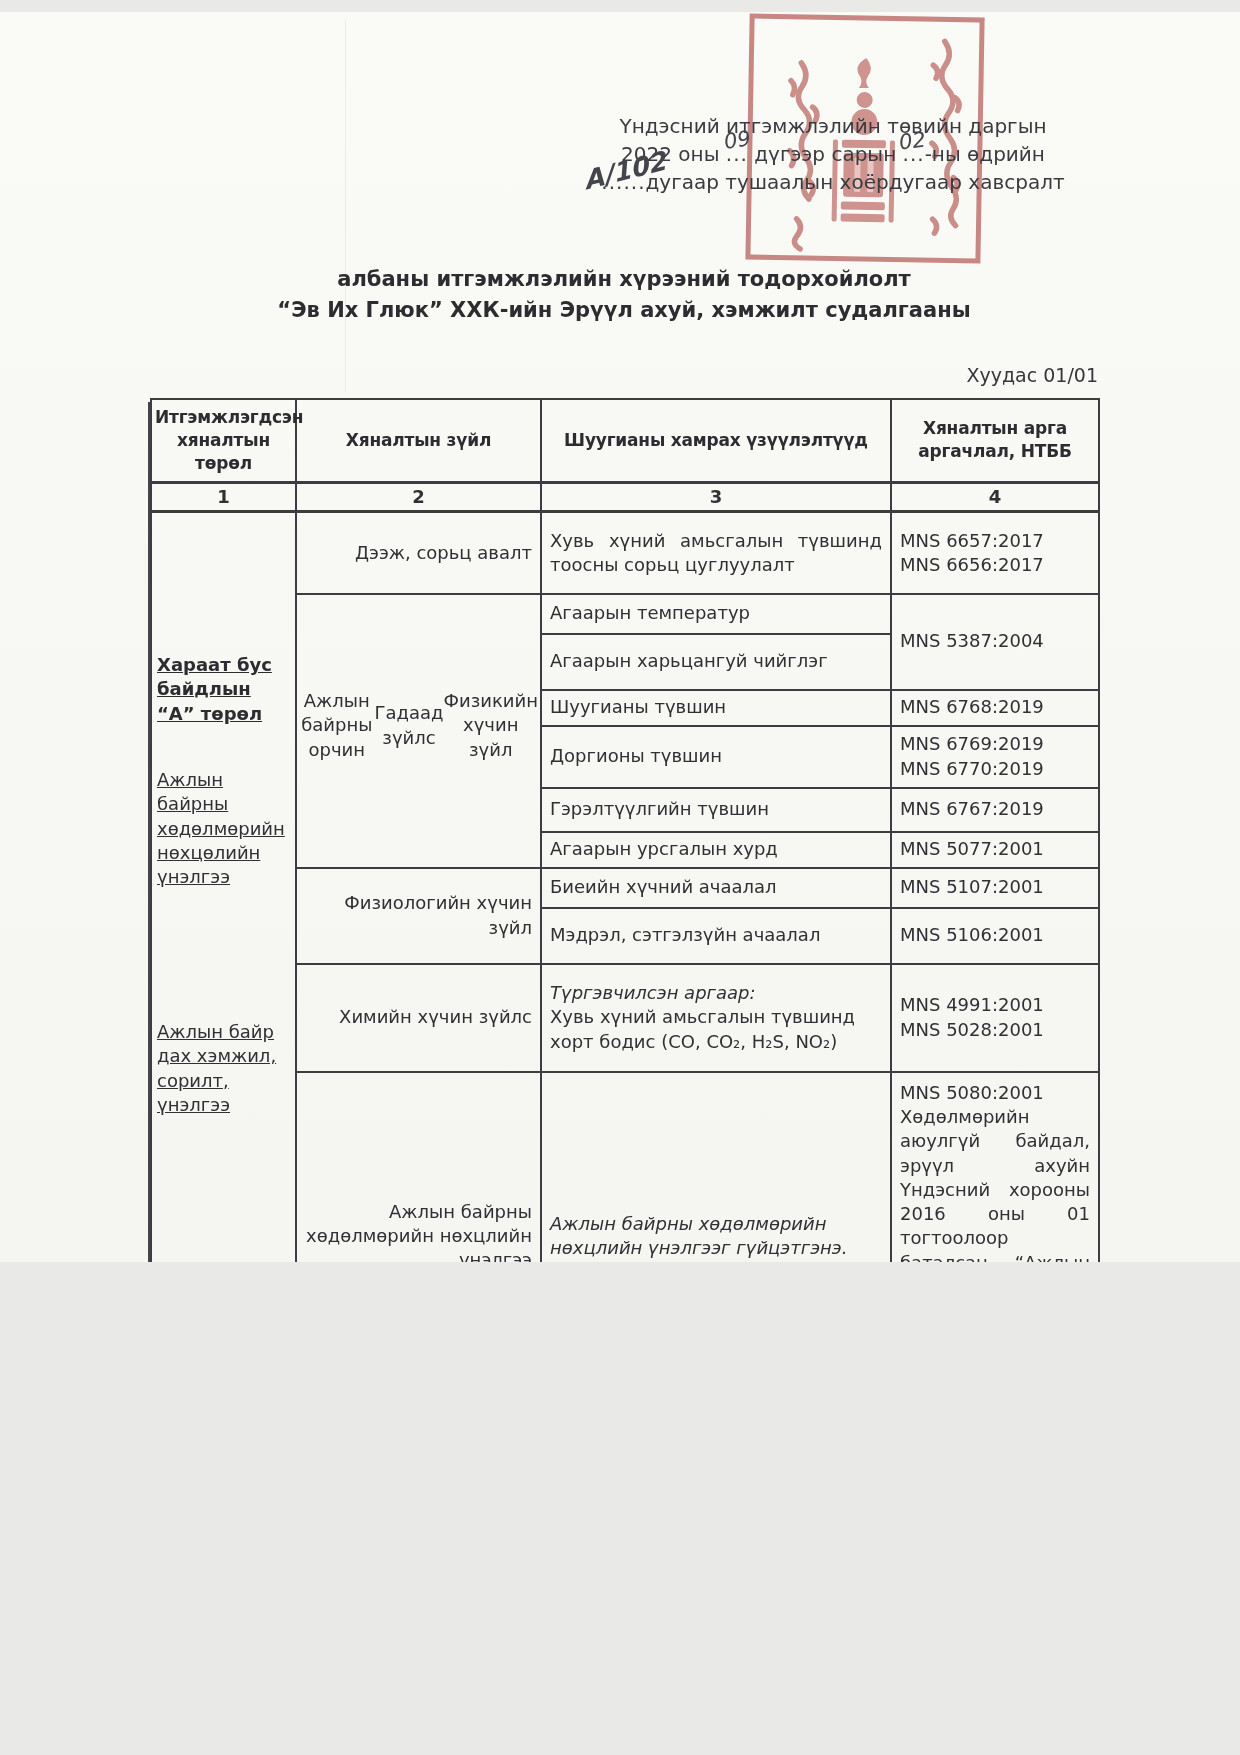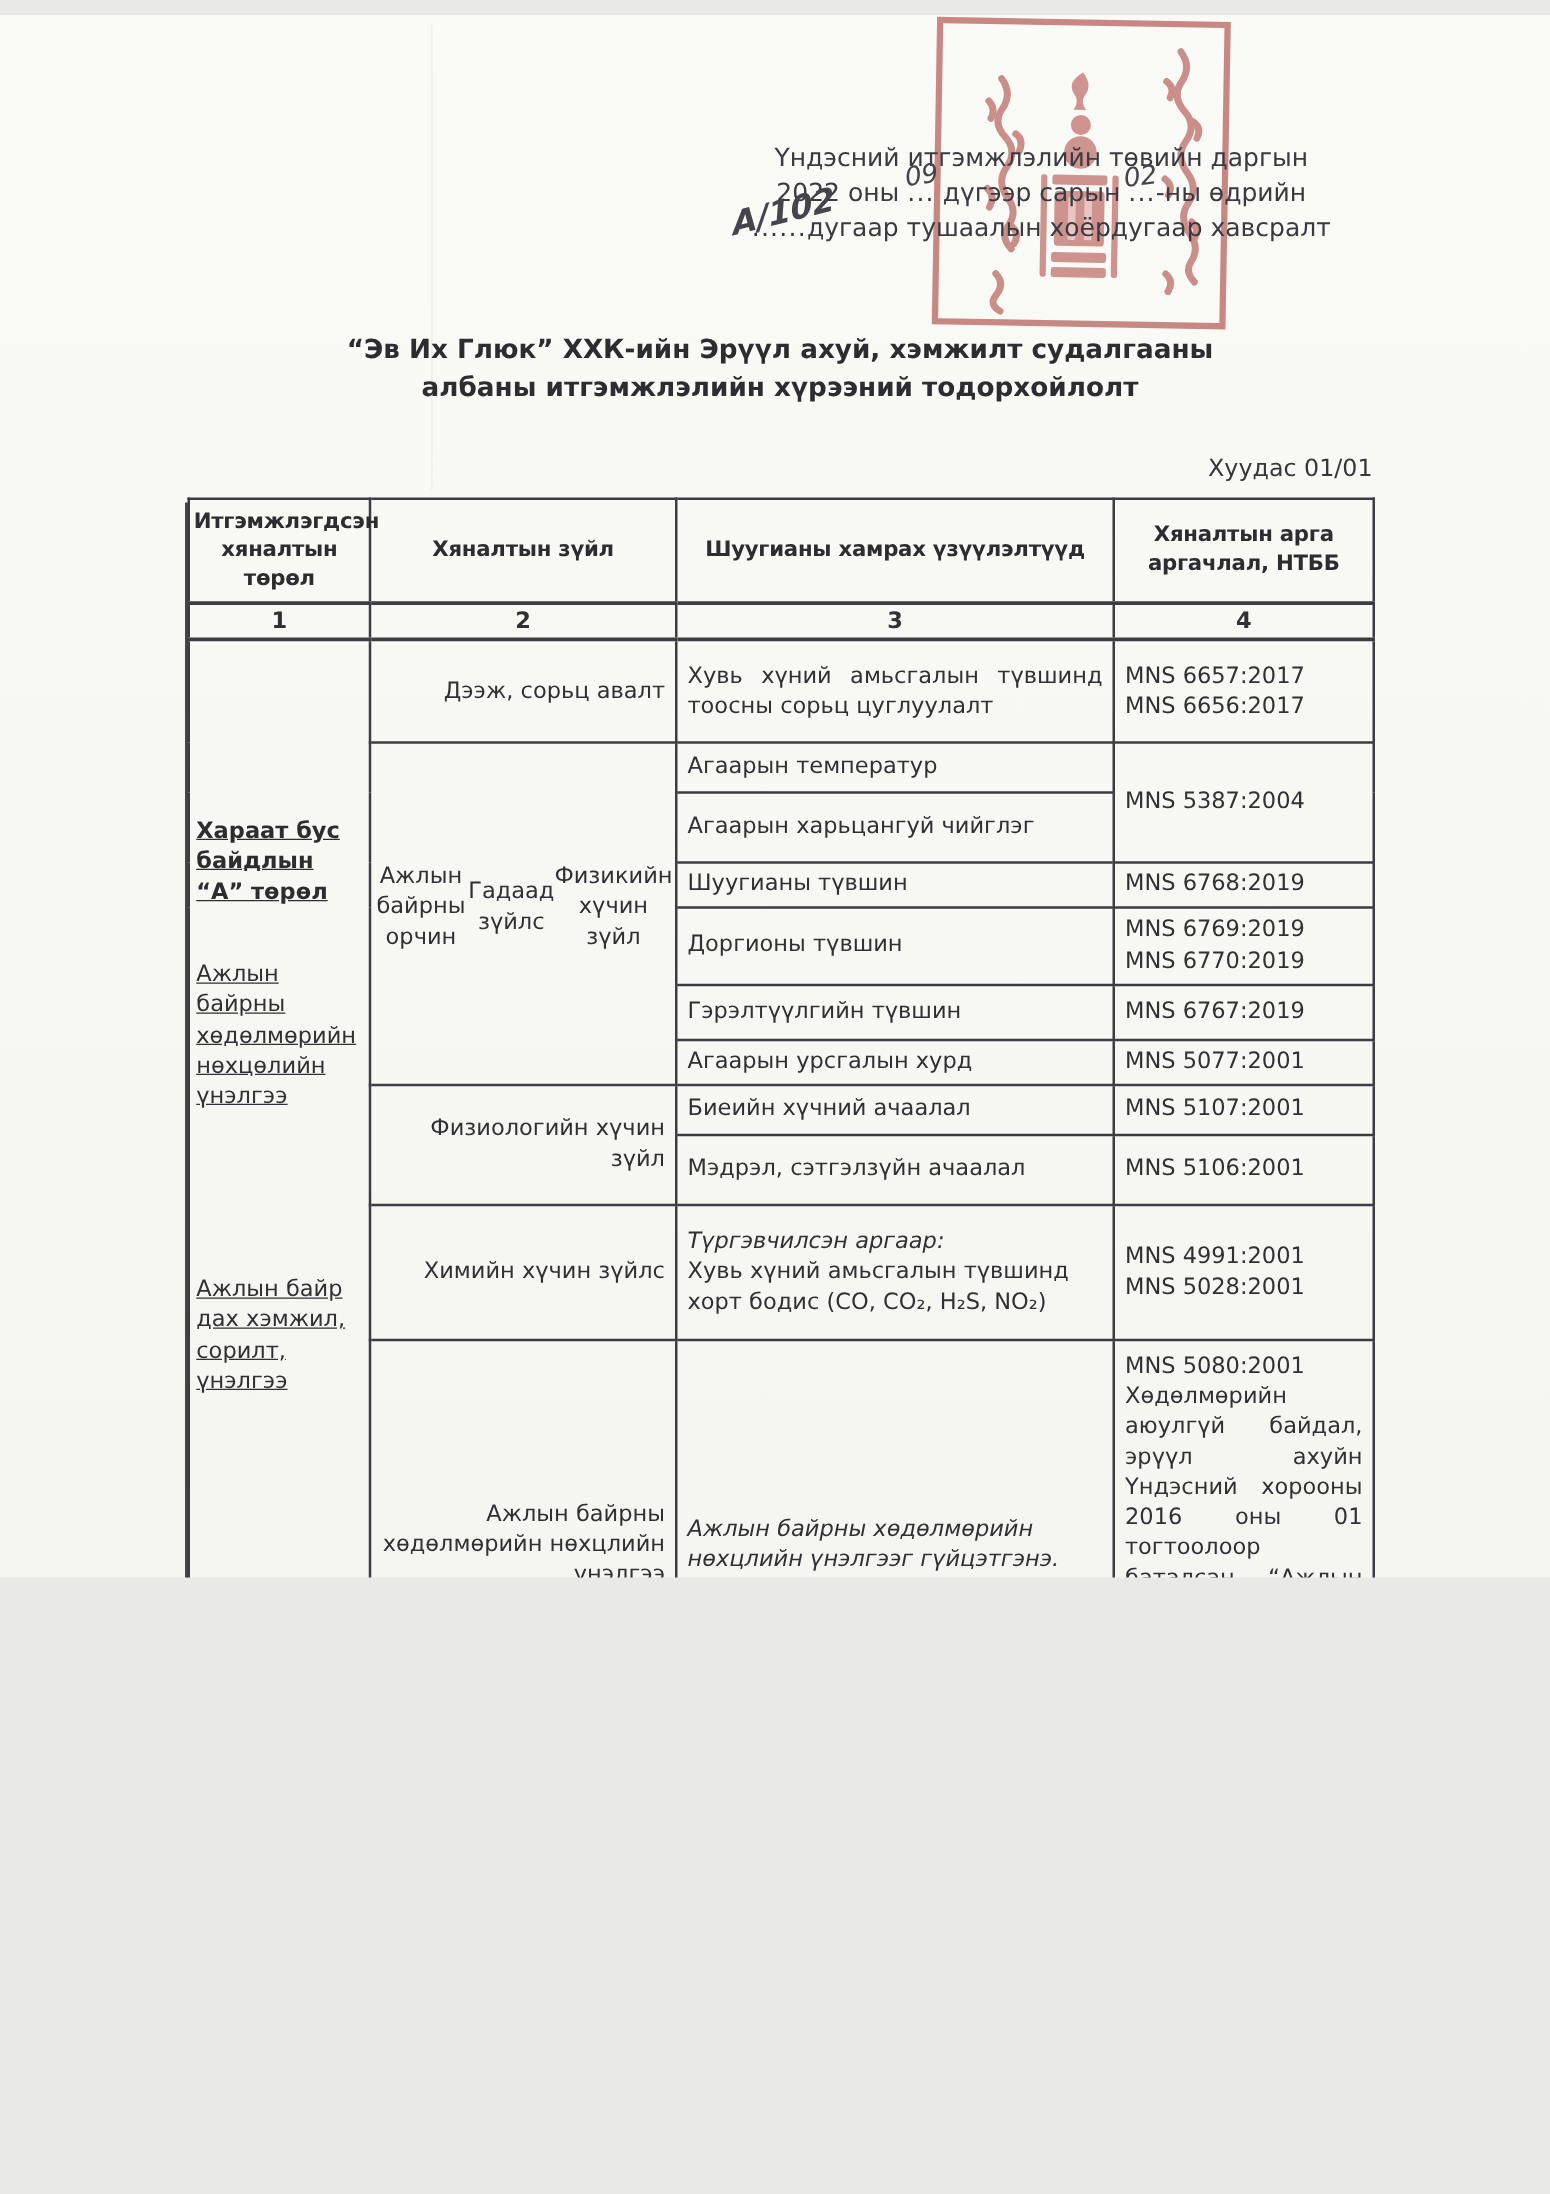--- a/index.html
+++ b/index.html
@@ -114,22 +114,22 @@
       <span>2022 оны</span>
       <span class="dotwrap"><span class="dots">...</span><span class="hw hw-month">09</span></span><span> дүгээр сарын</span>
       <span class="dotwrap"><span class="dots">...</span><span class="hw hw-day">02</span></span><span>-ны өдрийн</span>
     </div>
     <div class="ln">
       <span class="dotwrap"><span class="dots">......</span><span class="hw hw-order">А/102</span></span><span>дугаар тушаалын хоёрдугаар хавсралт</span>
     </div>
   </div>
 
   <div class="doc-title">
+    <div>албаны итгэмжлэлийн хүрээний тодорхойлолт</div>
     <div>“Эв Их Глюк” ХХК-ийн Эрүүл ахуй, хэмжилт судалгааны</div>
-    <div>албаны итгэмжлэлийн хүрээний тодорхойлолт</div>
   </div>
 
   <div class="page-label">Хуудас 01/01</div>
 
   <div class="tbl-wrap">
     <table class="scope">
       <colgroup>
           <col style="width:145px">
           <col style="width:245px">
           <col style="width:350px">

